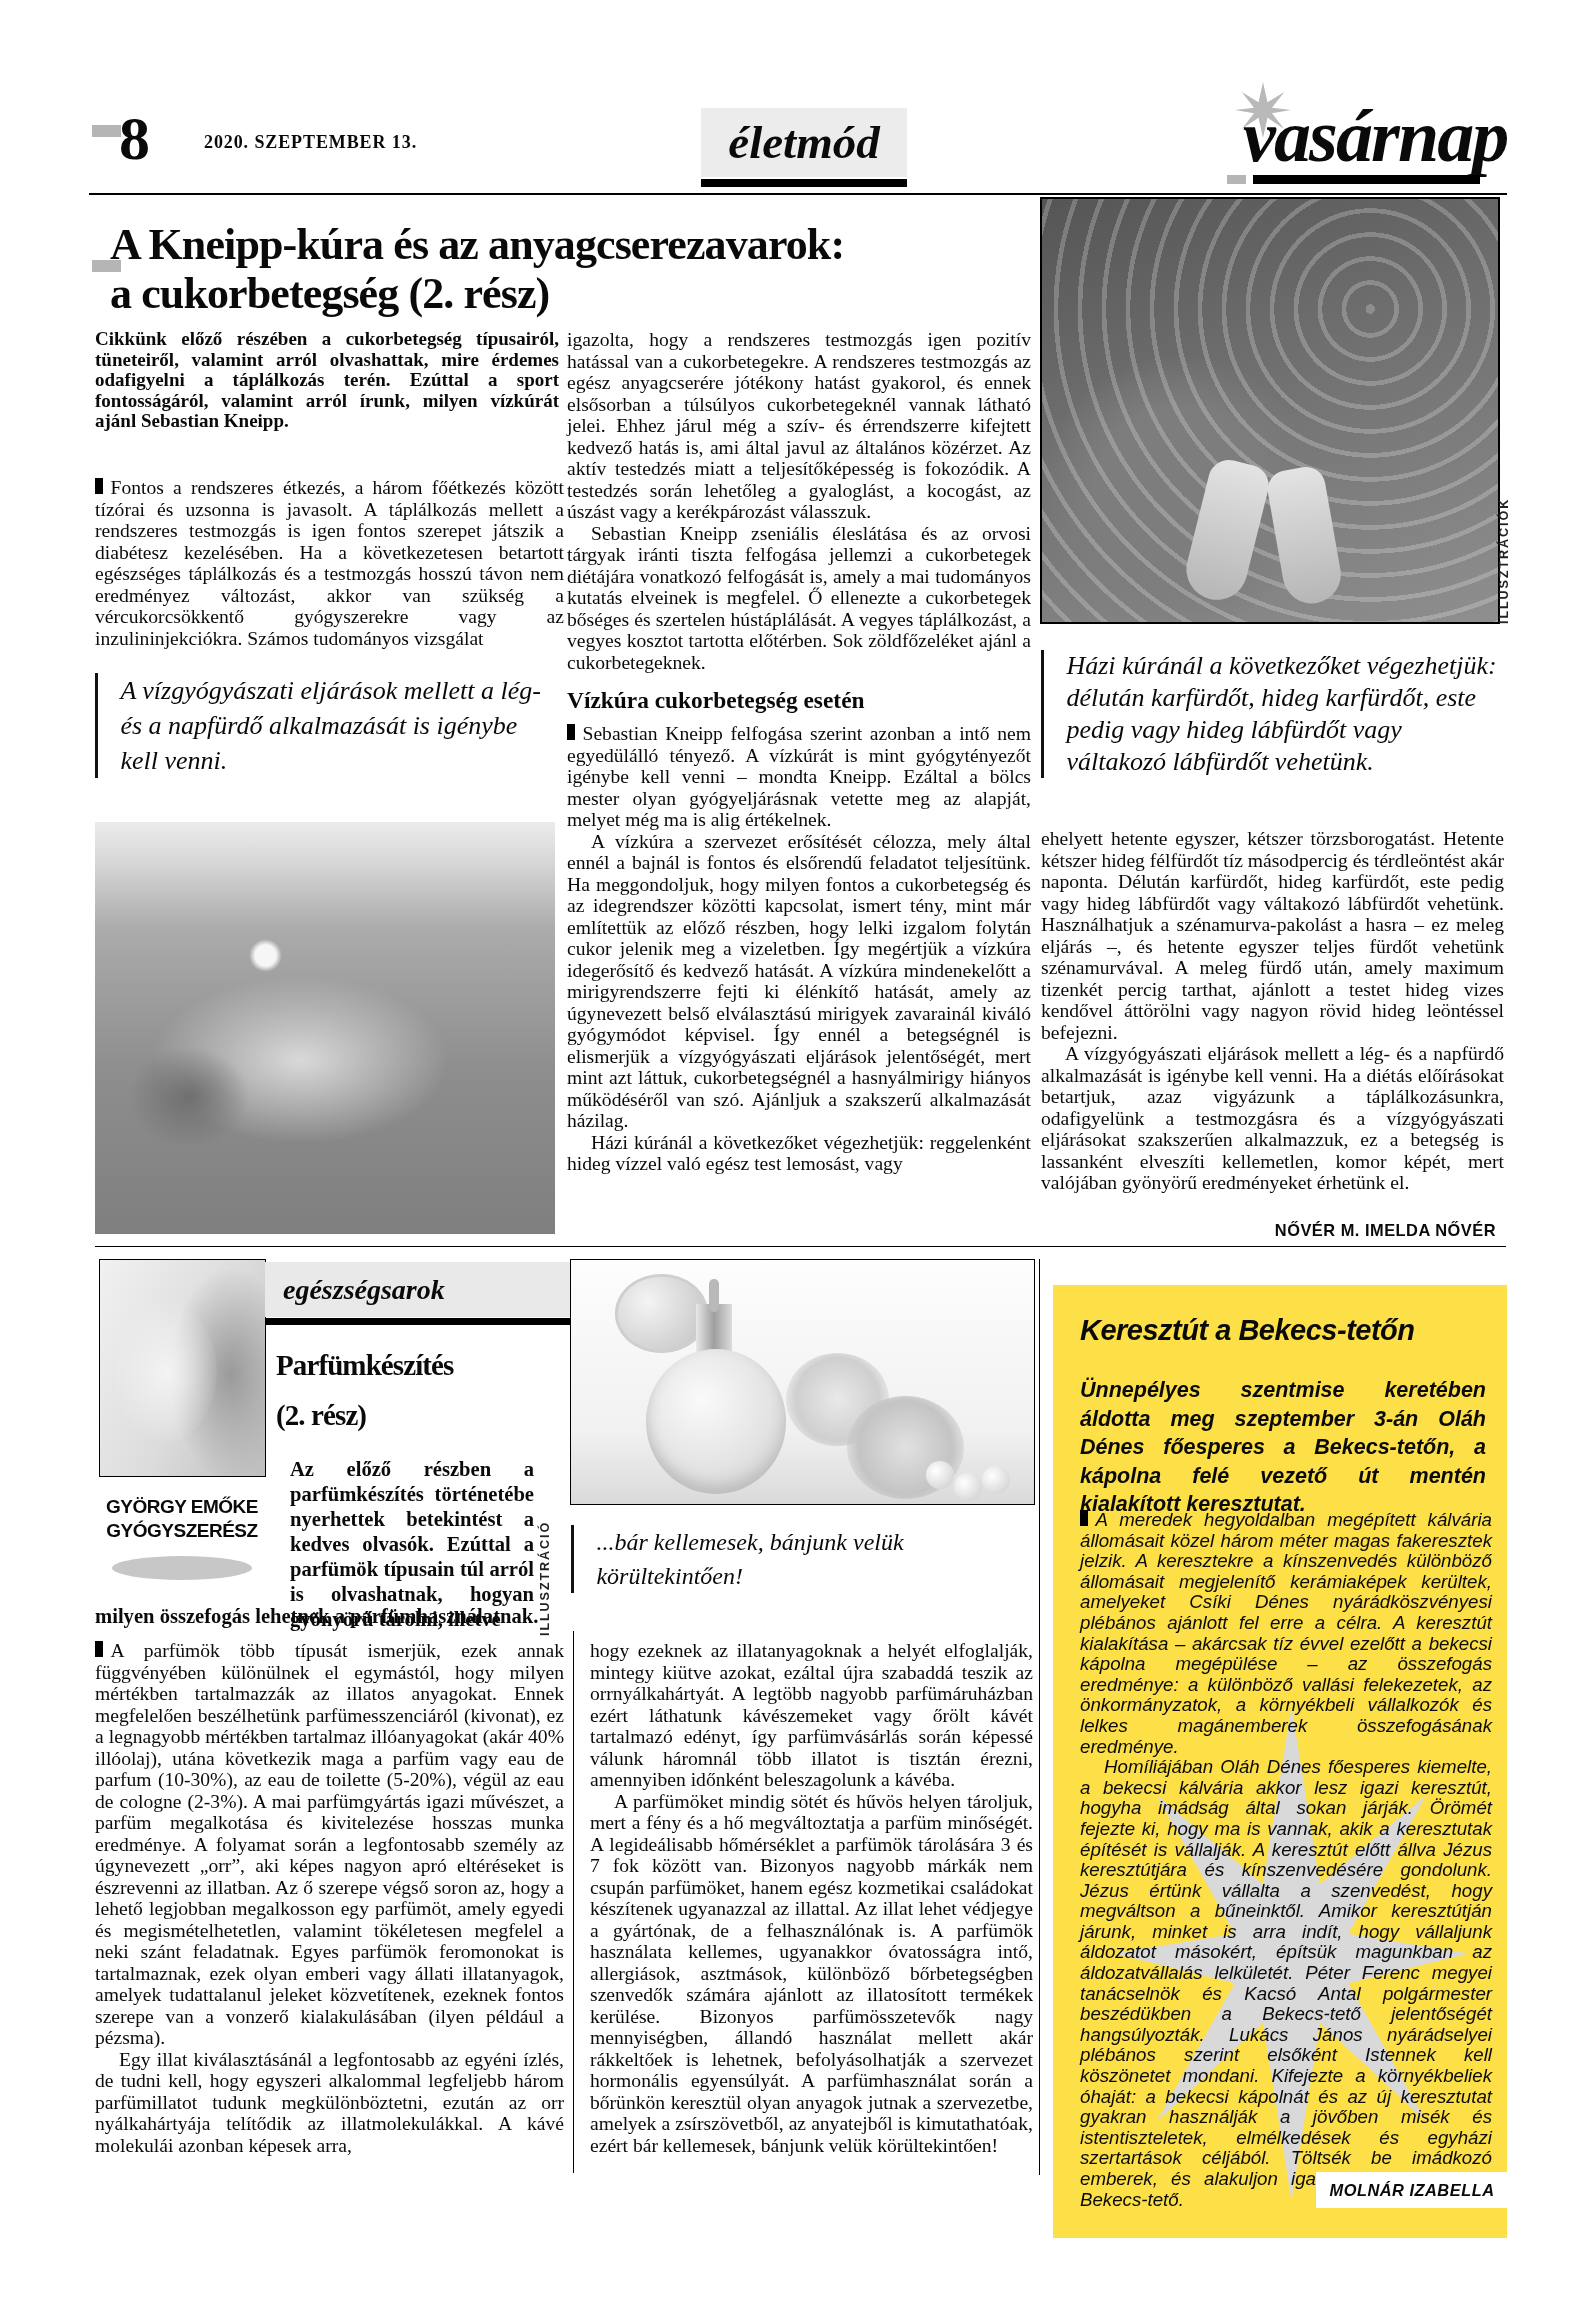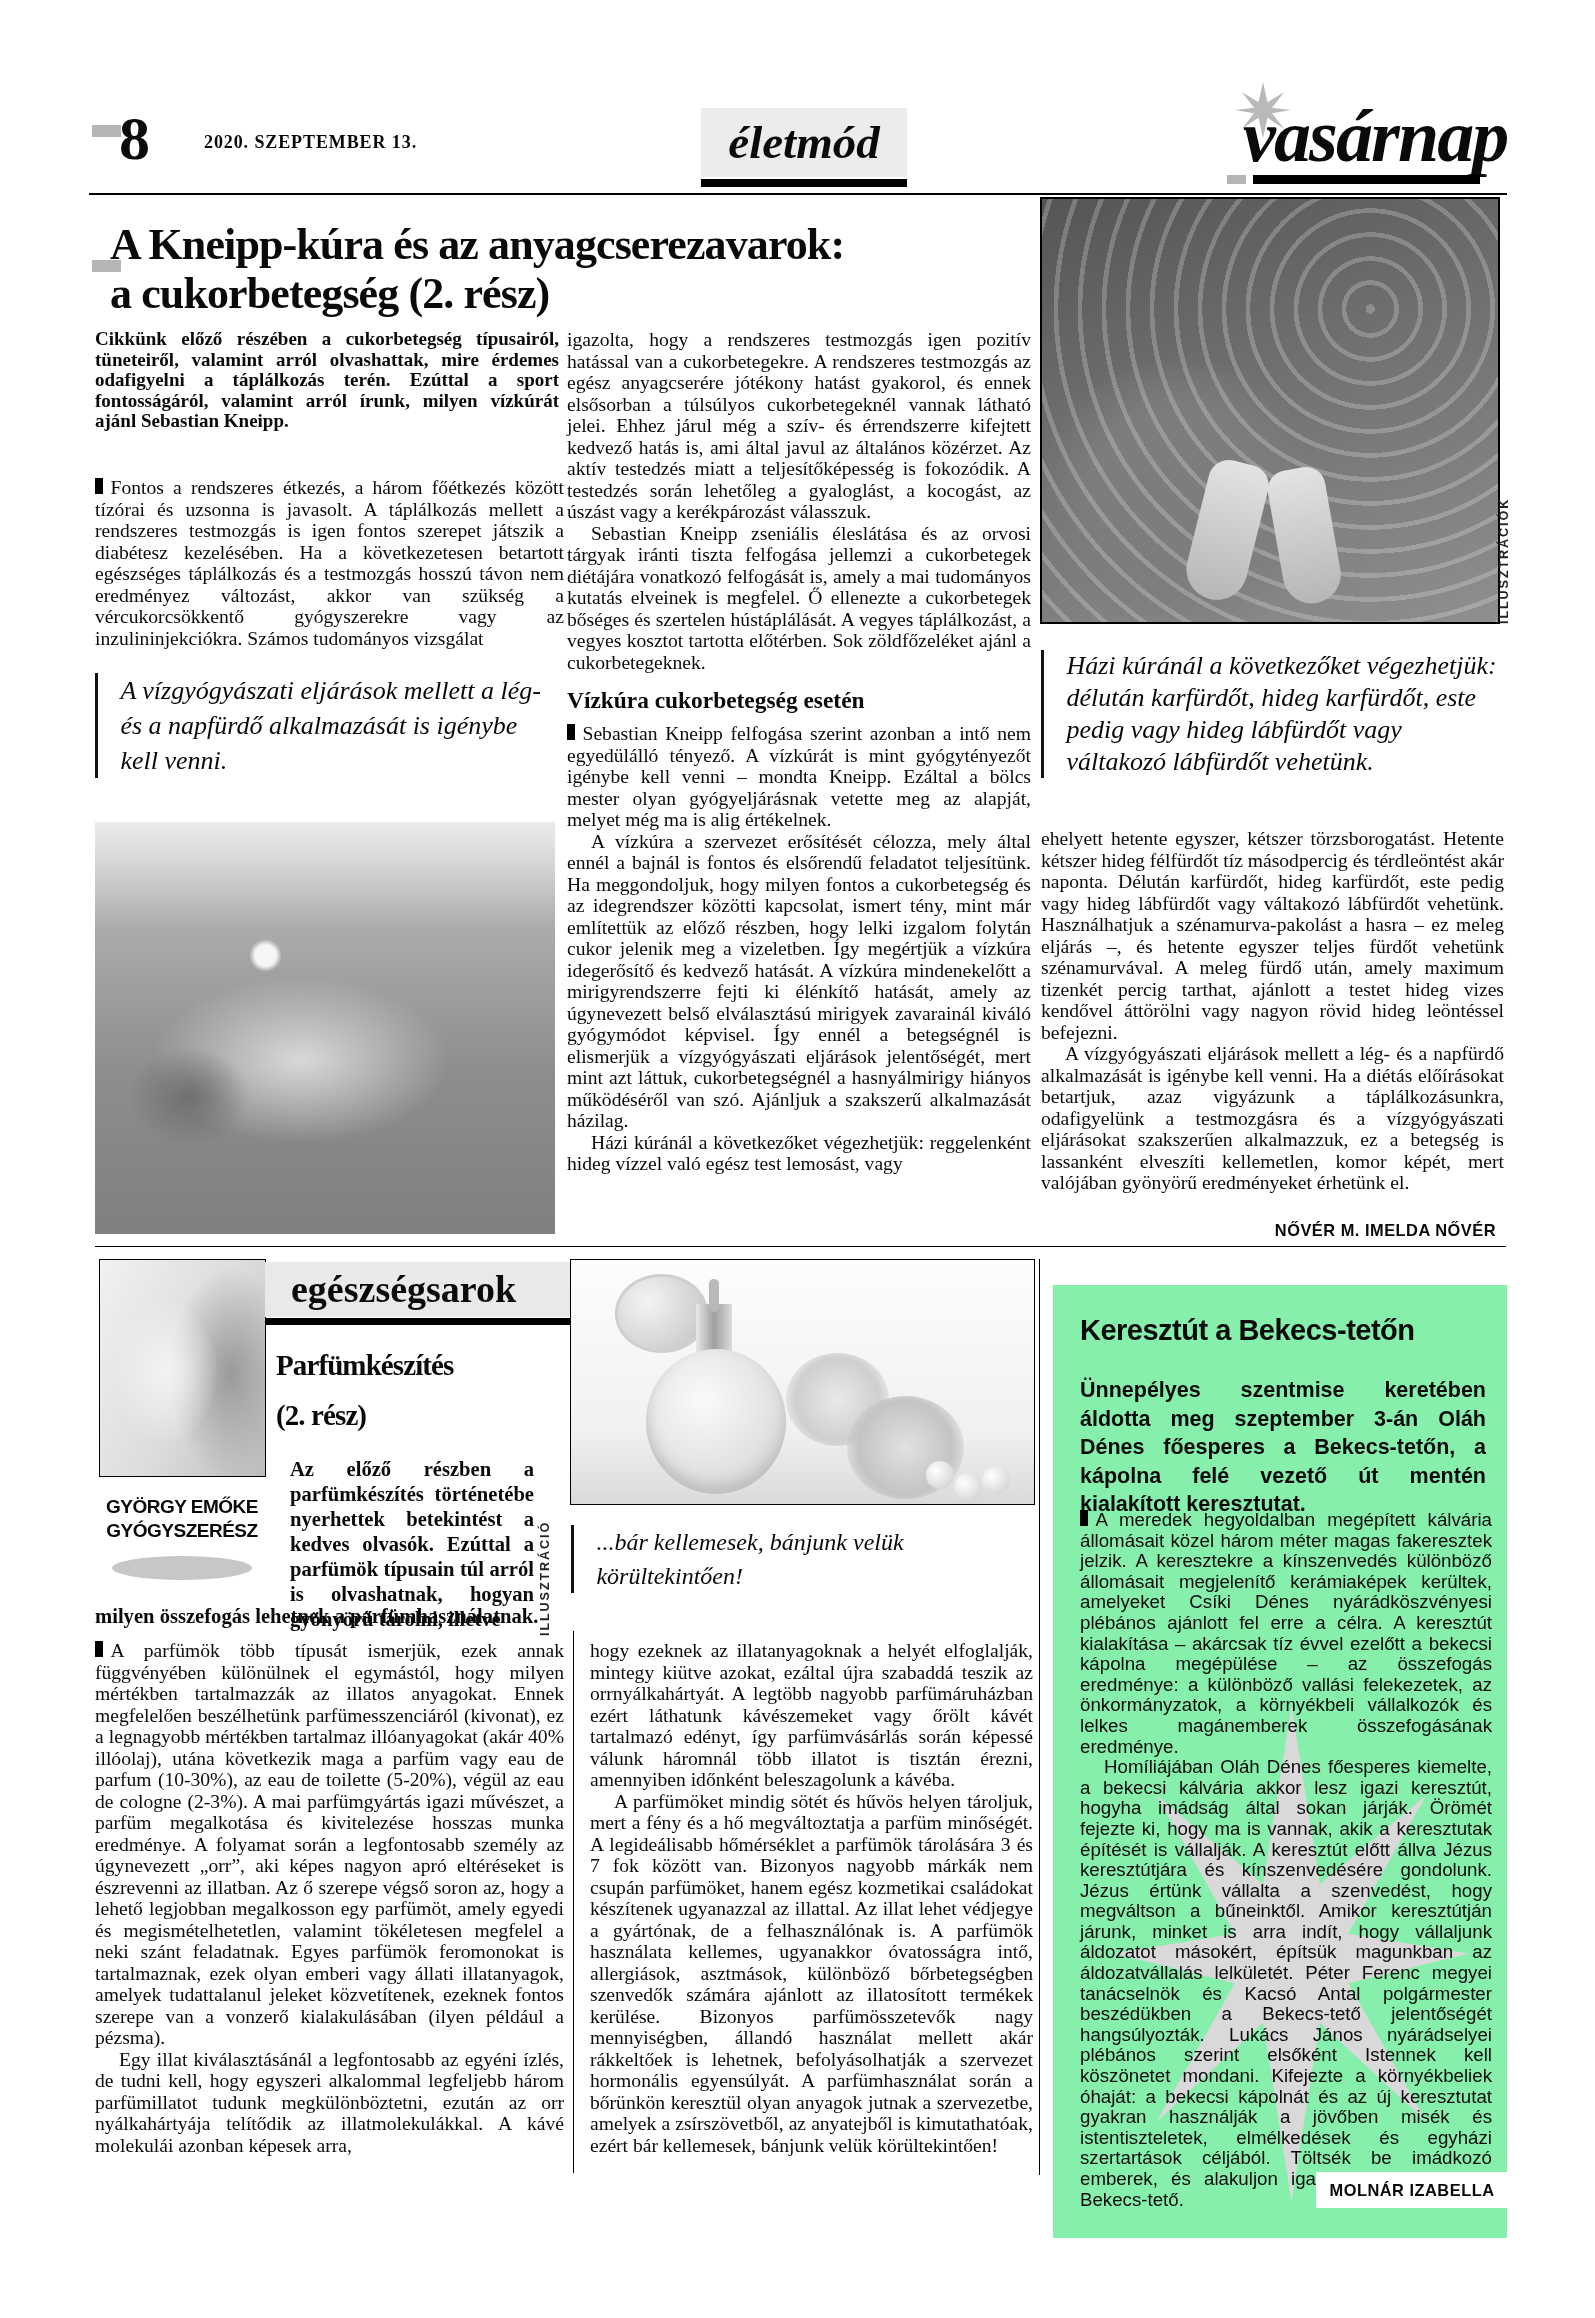--- a/index.html
+++ b/index.html
@@ -40,25 +40,25 @@
   .foot{position:absolute;background:linear-gradient(180deg,#e3e3e3,#b6b6b6);border-radius:28px 28px 42px 42px;}
   #grass-photo{background:linear-gradient(180deg,#ececec 0%,#d6d6d6 10%,#ababab 26%,#8e8e8e 60%,#7f7f7f 100%);}
   .blob{position:absolute;border-radius:50%;}
   #portrait-photo{border:1.4px solid #000;background:linear-gradient(115deg,#f1f1f1 0%,#dcdcdc 55%,#bdbdbd 100%);}
   #perfume-photo{border:1.4px solid #000;background:linear-gradient(180deg,#fdfdfd 0%,#f1f1f1 70%,#dadada 100%);}
   .caption-name{font-family:"Liberation Sans","DejaVu Sans",sans-serif;font-weight:bold;font-size:19px;
                 line-height:24px;text-align:center;letter-spacing:-0.5px;}
   #caption-shadow{background:#c7c7c7;border-radius:50%;}
   
   #kicker-box{background:#e9e9e9;}
-  #kicker-box .t{font-weight:bold;font-size:38px;line-height:55px;padding-left:26px;}
+  #kicker-box .t{font-style:italic;font-weight:bold;font-size:28px;line-height:55px;padding-left:18px;}
   .h2line{font-weight:bold;font-size:29px;line-height:50px;letter-spacing:-0.9px;}
   .lead2{font-weight:bold;font-size:20.6px;line-height:25px;text-align:justify;}
   
-  #cross-box{background:#86efac;}
+  #cross-box{background:#fde047;font-style:italic;}
   .sans{font-family:"Liberation Sans","DejaVu Sans",sans-serif;}
   #cross-title{font-weight:bold;font-size:29px;letter-spacing:-0.5px;}
   #cross-lead{font-weight:bold;font-size:21.5px;line-height:28.5px;text-align:justify;}
   #cross-body{font-size:18.7px;line-height:20.6px;text-align:justify;}
   #cross-body p{margin:0;}
   #star-watermark{clip-path:polygon(50% 0,58% 36%,88% 18%,66% 46%,100% 50%,66% 56%,88% 84%,58% 64%,50% 100%,42% 64%,12% 84%,34% 56%,0 50%,34% 46%,12% 18%,42% 36%);
                   background:#d9d9d9;}
   #author2-box{background:#fff;display:flex;align-items:center;justify-content:center;}
   #logo-star{clip-path:polygon(50% 0,58% 36%,88% 18%,66% 46%,100% 50%,66% 56%,88% 84%,58% 64%,50% 100%,42% 64%,12% 84%,34% 56%,0 50%,34% 46%,12% 18%,42% 36%);
              background:#b9b9b9;}

